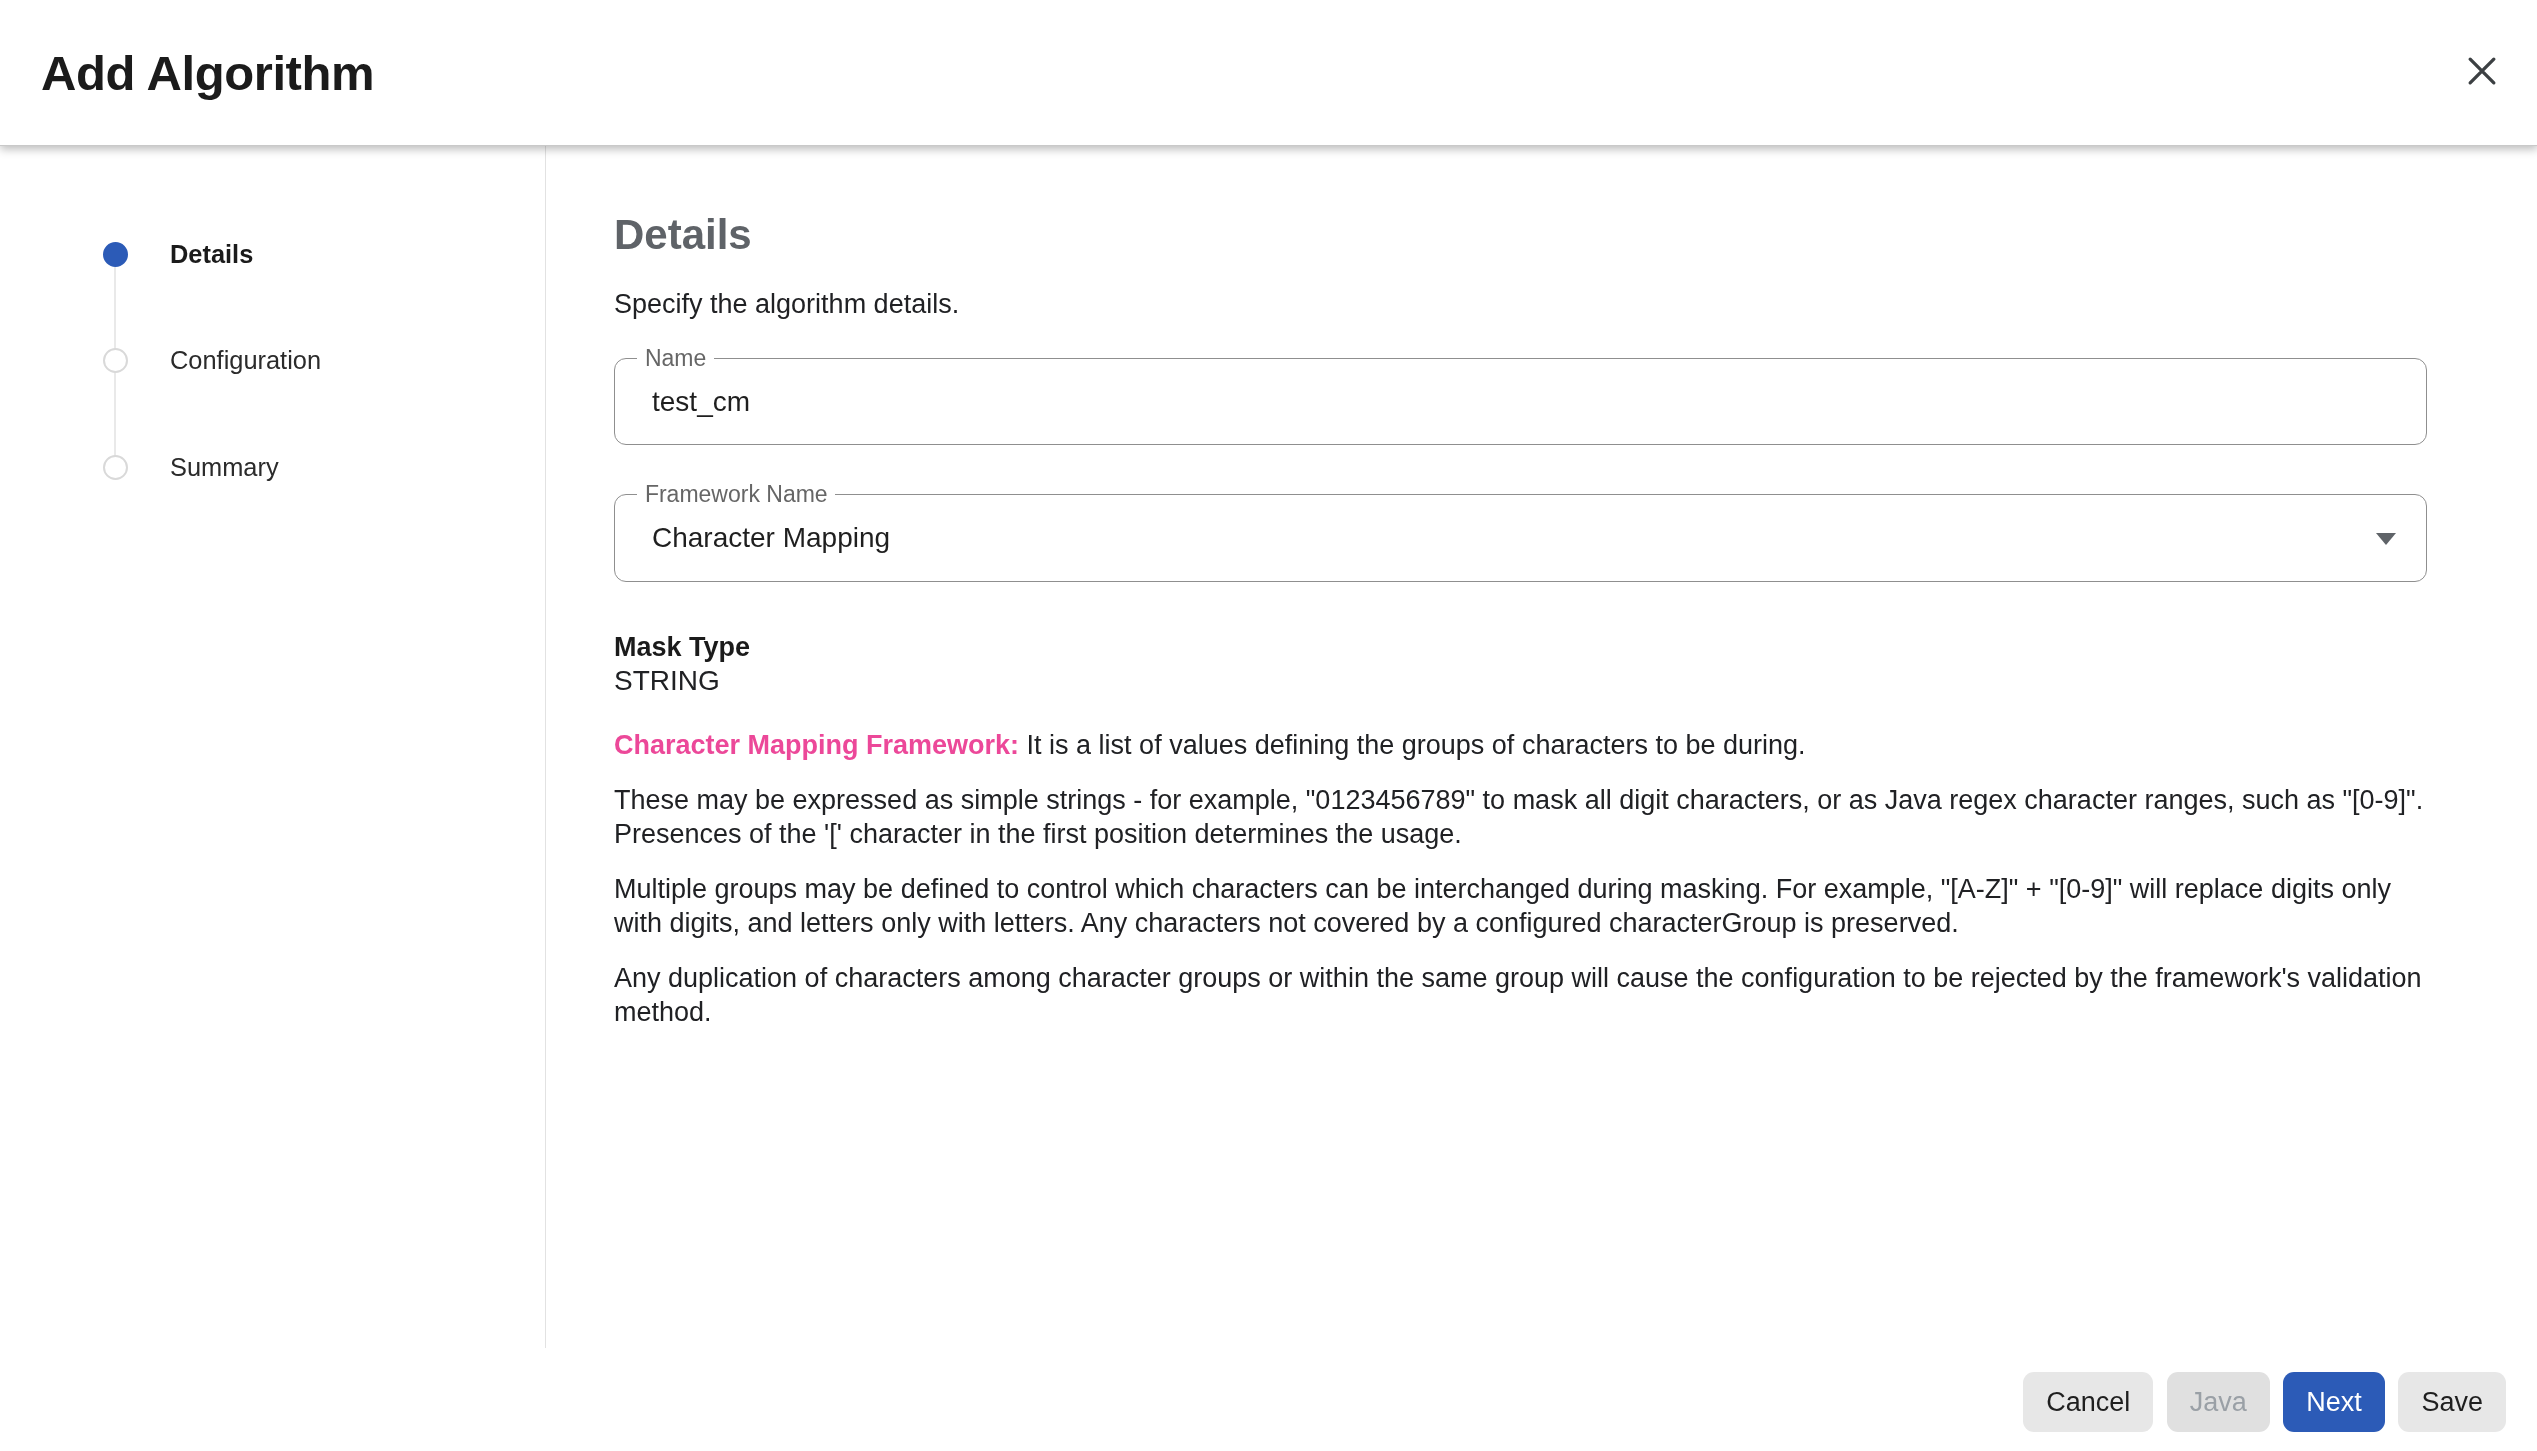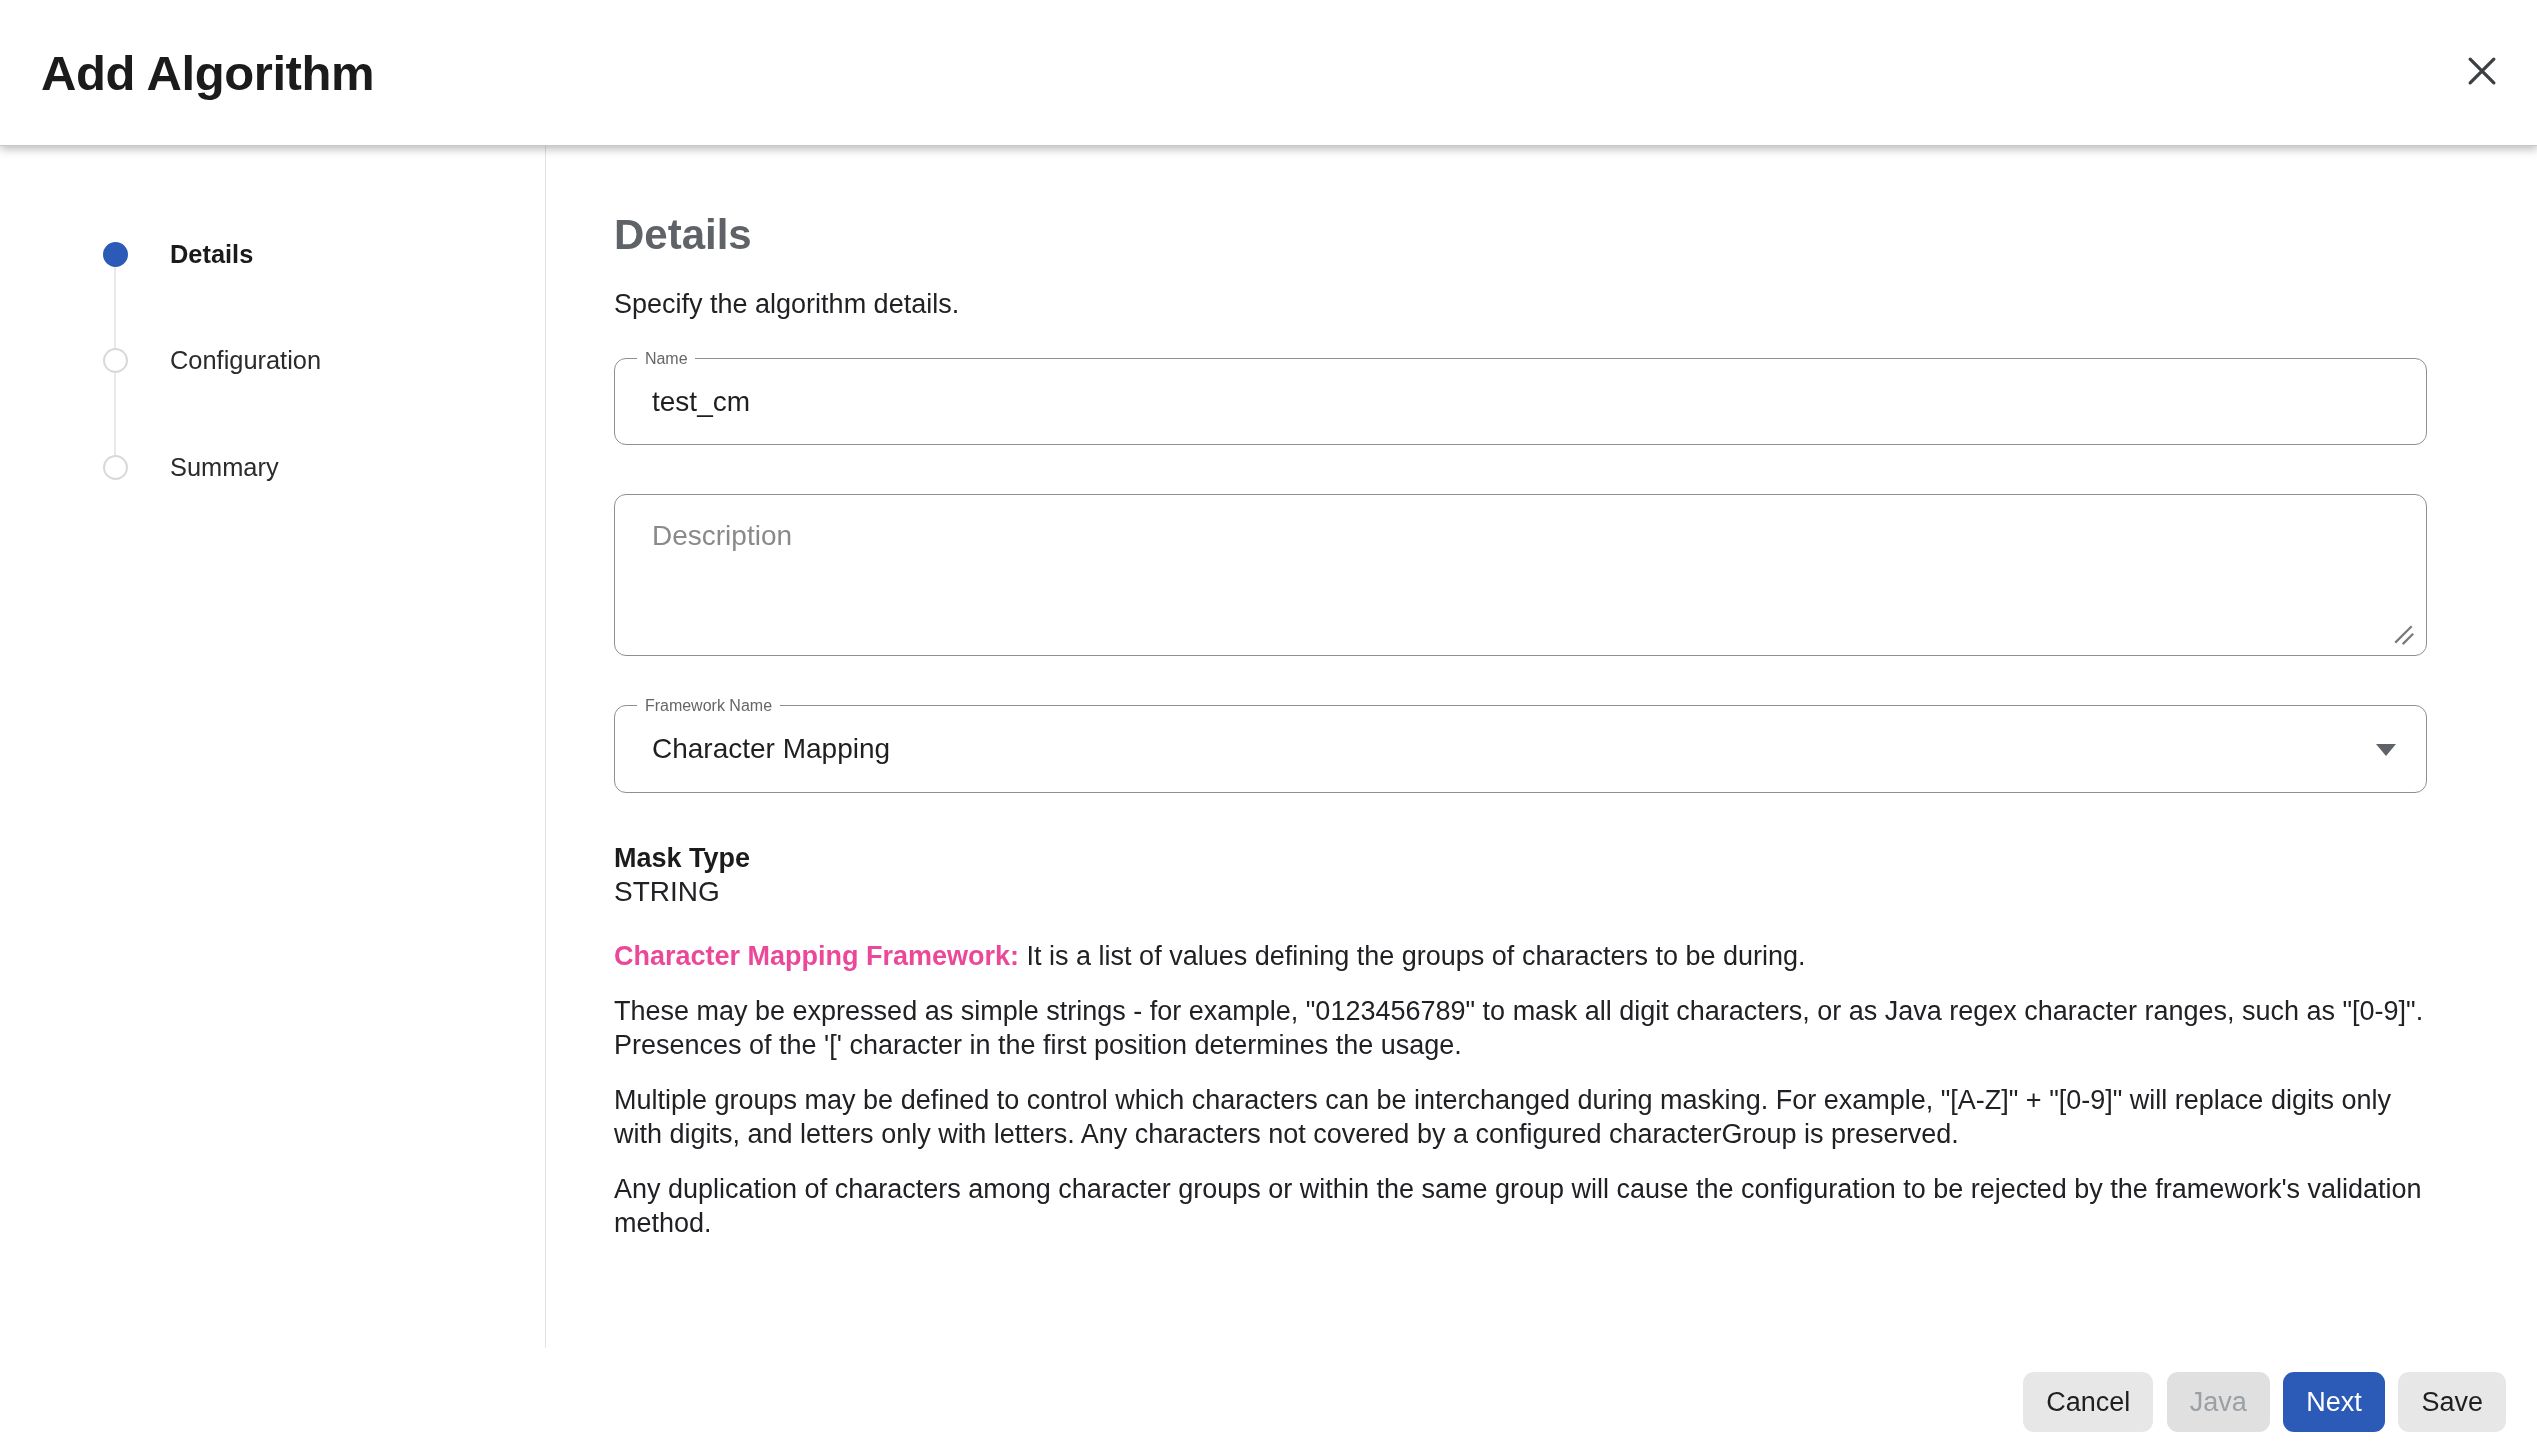--- a/index.html
+++ b/index.html
@@ -25,21 +25,21 @@
   .step-label { position:absolute; left:170px; font-size:25.4px; line-height:25.4px; color:#2b2b2b; }
   .step-label.active { font-weight:700; color:#1b1b1b; }
 
   .main { flex:1; padding:63px 111px 0 68px; }
   .detail-heading { font-size:42px; line-height:51px; font-weight:700; color:#5f6368; }
   .subheading { font-size:27px; line-height:34px; margin-top:27px; color:#202124; }
 
   
   .field { position:relative; border:1.5px solid #8f8f8f; border-radius:12px; background:#fff; }
   .field-label { position:absolute; top:-14px; left:22.4px; background:#fff; padding:0 7.5px;
-                 font-size:16px; line-height:27px; color:#666666; white-space:nowrap; }
+                 font-size:23px; line-height:27px; color:#666666; white-space:nowrap; }
   .name-field { height:87px; margin-top:37px; }
   .field-input { width:100%; height:100%; border:none; outline:none; background:transparent;
                  font:28px "Liberation Sans", sans-serif; color:#1f1f1f;
                  padding:0 30px 0 37px; border-radius:12px; }
   .desc-field { height:162px; margin-top:49px; }
   textarea.field-input { padding:25.4px 30px 0 37px; resize:none; display:block; }
   textarea.field-input::placeholder, input.field-input::placeholder { color:#8a8a8a; }
   .resize-handle { position:absolute; right:10.5px; bottom:9px; width:22.4px; height:22.4px; }
 
   .fw-field { height:88px; margin-top:49px; cursor:pointer; }
@@ -95,28 +95,20 @@
 
   <div class="main">
     <h2 class="detail-heading">Details</h2>
     <div class="subheading">Specify the algorithm details.</div>
 
     <div class="field name-field">
       <span class="field-label">Name</span>
       <input class="field-input" type="text" value="test_cm" style="">
     </div>
 
-    <div class="field desc-field">
-      <textarea class="field-input" placeholder="Description" style=""></textarea>
-      <span class="resize-handle">
-        <svg width="22.4" height="22.4" viewBox="0 0 30 30">
-          <path d="M3 25 L25 3 M13 27 L27 13" stroke="#7a7a7a" stroke-width="3" fill="none"></path>
-        </svg>
-      </span>
-    </div>
 
     <div class="field fw-field">
       <span class="field-label">Framework Name</span>
       <div class="fw-value">Character Mapping</div>
       <span class="caret"></span>
     </div>
 
     <div class="mask-label">Mask Type</div>
     <div class="mask-value">STRING</div>
 

